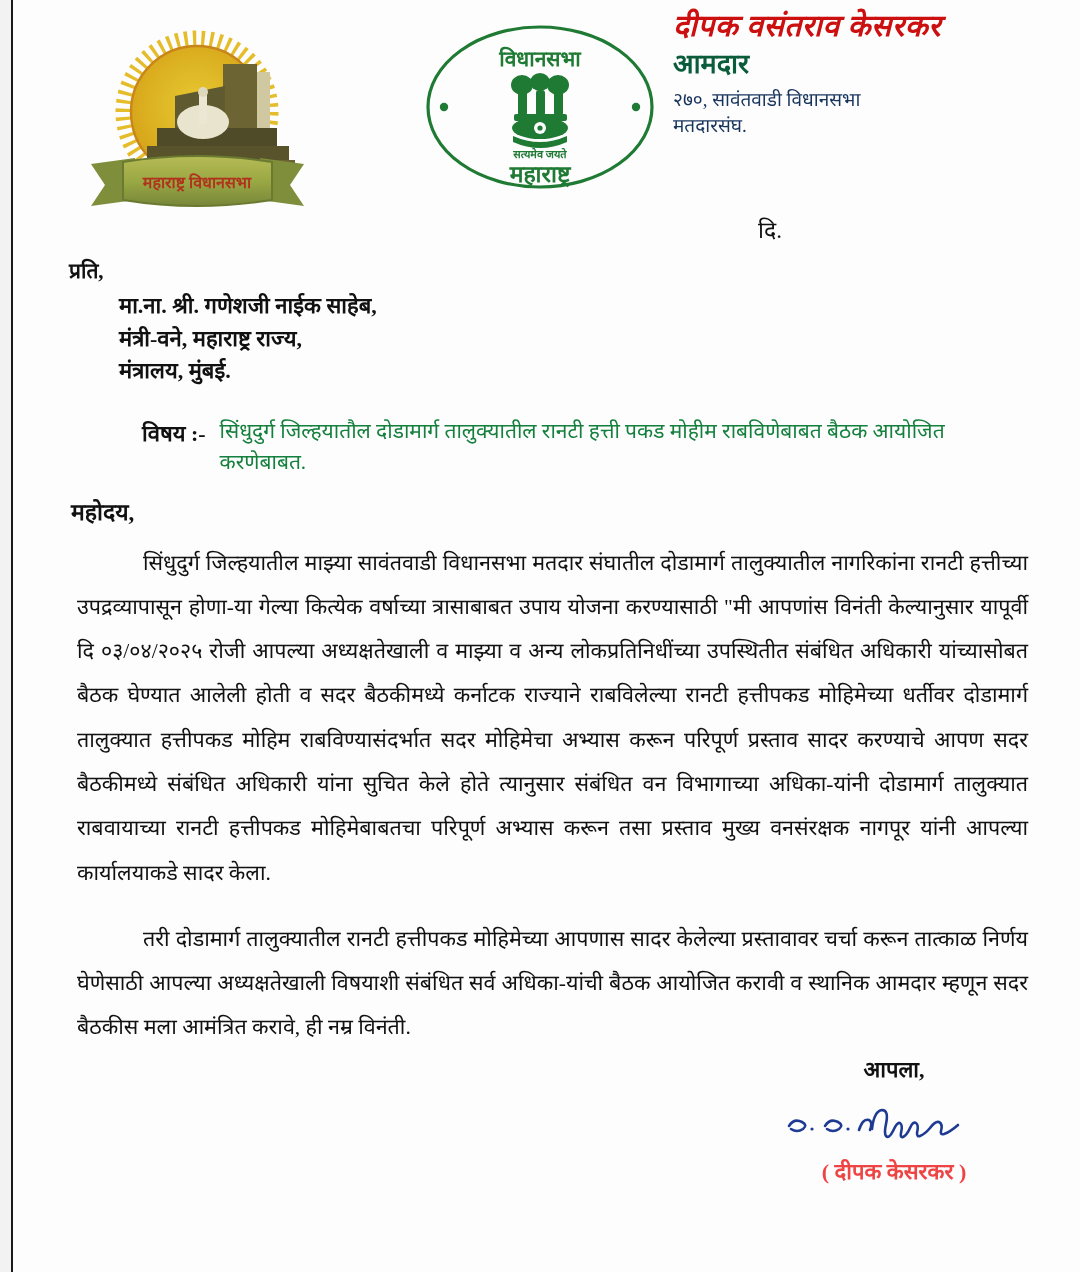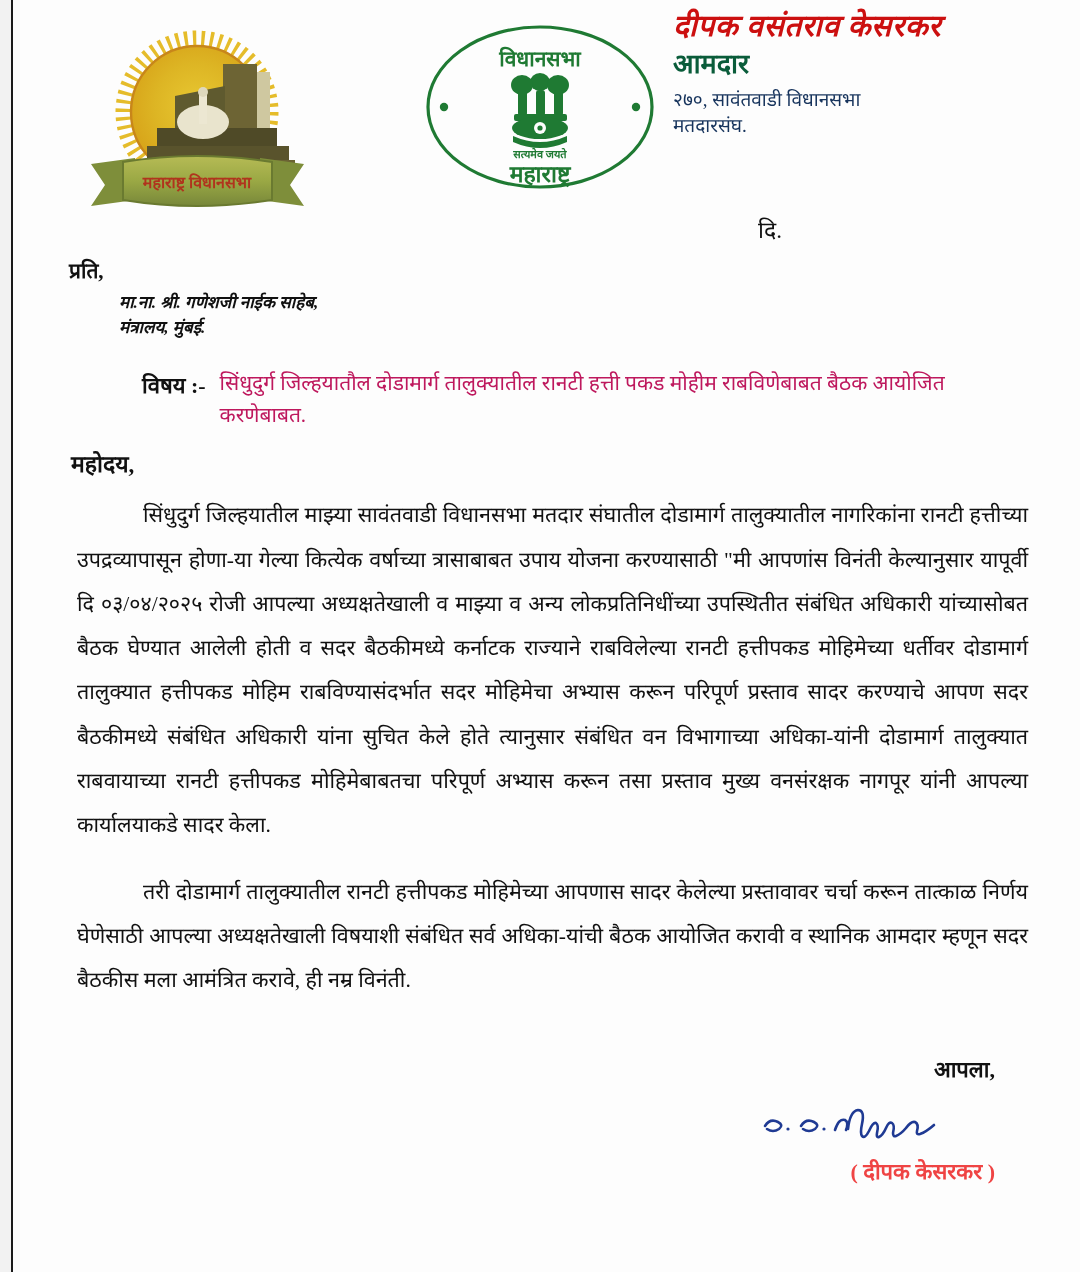--- a/index.html
+++ b/index.html
@@ -98,43 +98,42 @@
     font-size: 21px;
     font-weight: bold;
     color: #111;
     margin-top: 44px;
   }
   .recipient {
     margin-left: 50px;
     margin-top: 6px;
   }
   .recipient-line {
-    font-size: 17px;
+    font-size: 22px;
     font-weight: bold;
     color: #111;
     line-height: 1.48;
-    font-style: italic;
   }
 
   .subject-row {
     display: flex;
     margin-top: 28px;
     margin-left: 73px;
   }
   .subject-label {
     font-size: 22px;
     font-weight: bold;
     color: #111;
     white-space: nowrap;
     flex: 0 0 auto;
     padding-top: 1px;
   }
   .subject-text {
     font-size: 21px;
-    color: #be185d;
+    color: #15803d;
     line-height: 1.5;
     margin-left: 14px;
   }
 
   .salutation {
     font-size: 23px;
     font-weight: bold;
     color: #111;
     margin-top: 16px;
     margin-left: 2px;
@@ -148,24 +147,24 @@
     text-justify: inter-word;
     text-indent: 66px;
     margin-top: 14px;
     margin-left: 8px;
   }
   .para.second { margin-top: 22px; }
 
   
   .sign-block {
     position: absolute;
-    left: 732px;
+    left: 756px;
     top: 1053px;
     width: 250px;
-    text-align: right;
+    text-align: center;
   }
   .sign-yours {
     font-size: 22px;
     font-weight: bold;
     color: #111;
   }
   .signature-mark {
     height: 62px;
     margin-top: 8px;
     display: flex;
@@ -268,20 +267,21 @@
 
     <div class="date-line">दि.</div>
   </div>
 
   <div class="body-wrap">
 
     <div class="to-label">प्रति,</div>
 
     <div class="recipient">
       <div class="recipient-line">मा.ना. श्री. गणेशजी नाईक साहेब,</div>
+      <div class="recipient-line">मंत्री-वने, महाराष्ट्र राज्य,</div>
       <div class="recipient-line">मंत्रालय, मुंबई.</div>
     </div>
 
     <div class="subject-row">
       <div class="subject-label">विषय :-</div>
       <div class="subject-text">सिंधुदुर्ग जिल्हयातौल दोडामार्ग तालुक्यातील रानटी हत्ती पकड मोहीम राबविणेबाबत बैठक आयोजित करणेबाबत.</div>
     </div>
 
     <div class="salutation">महोदय,</div>
 

